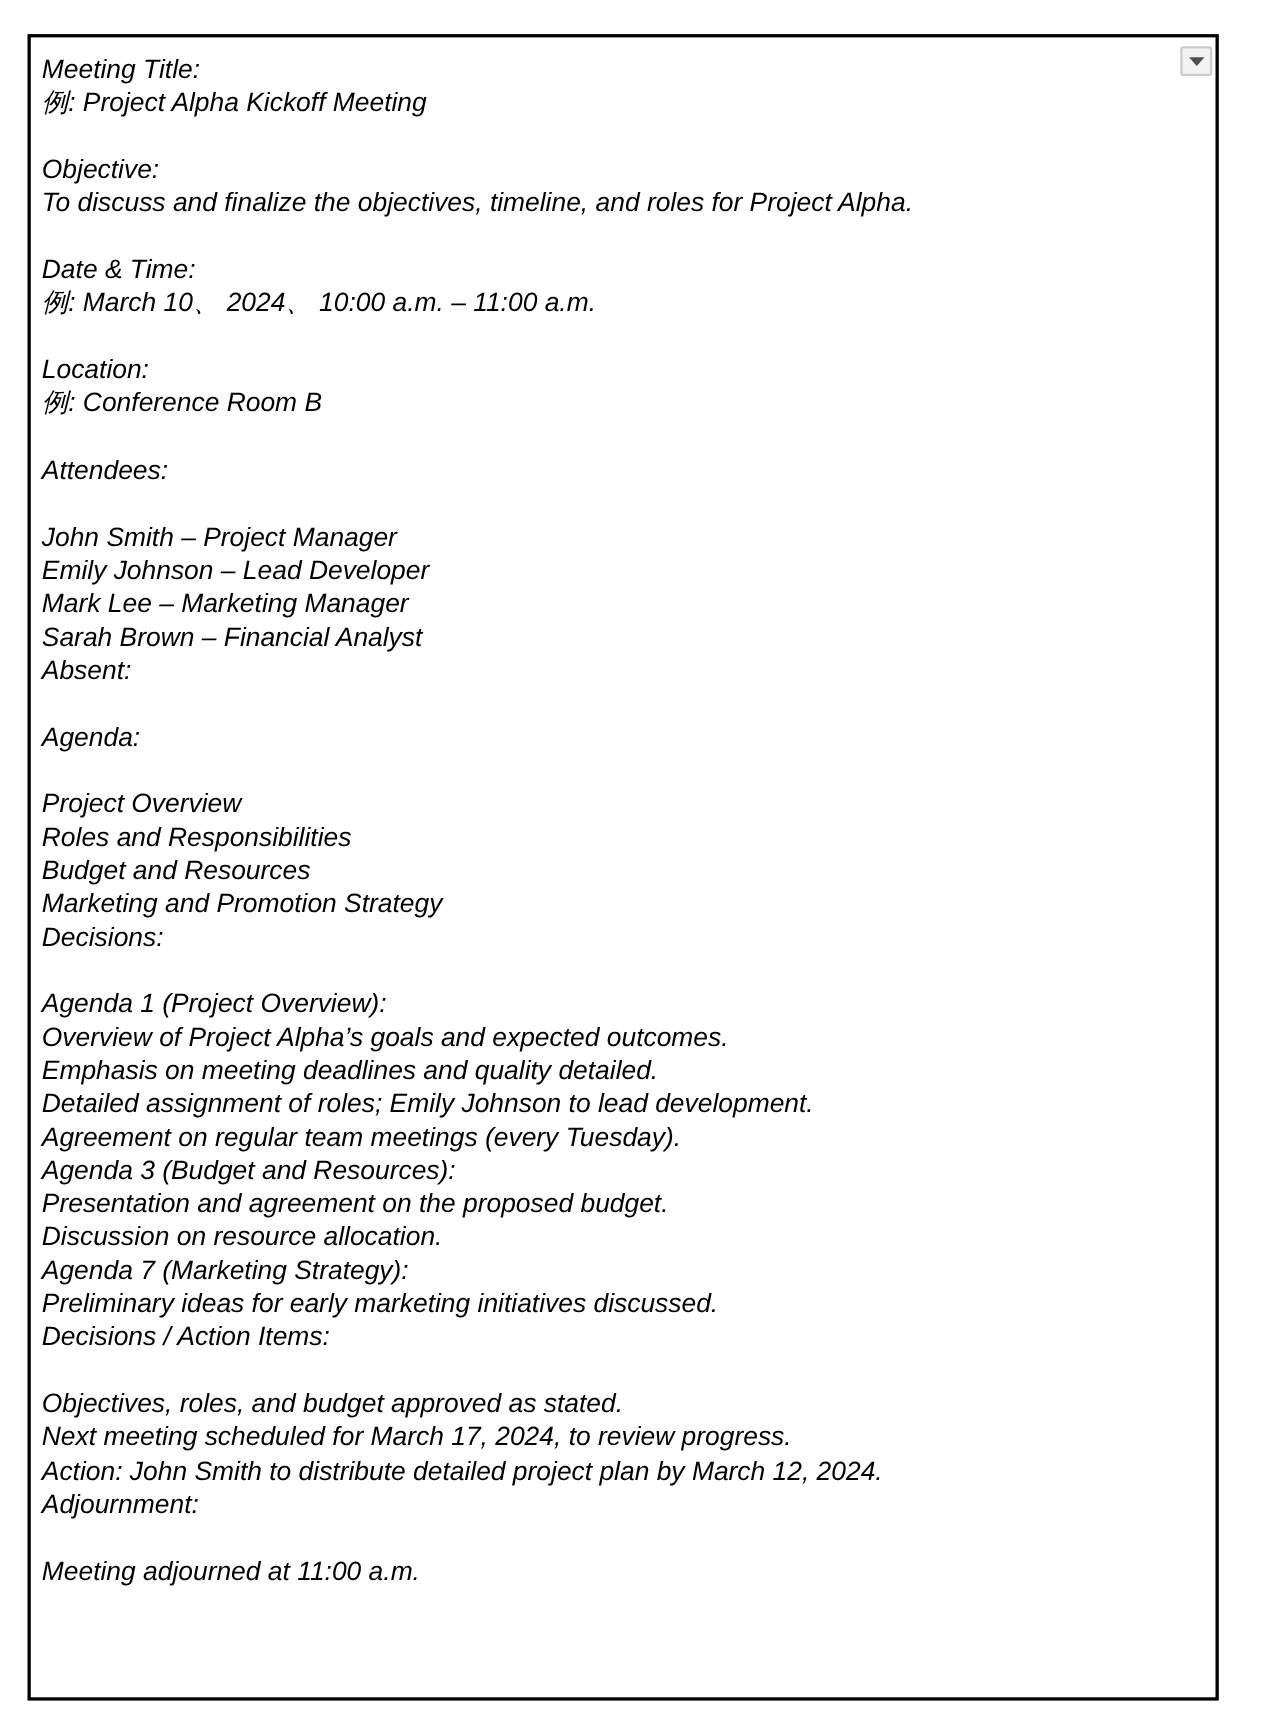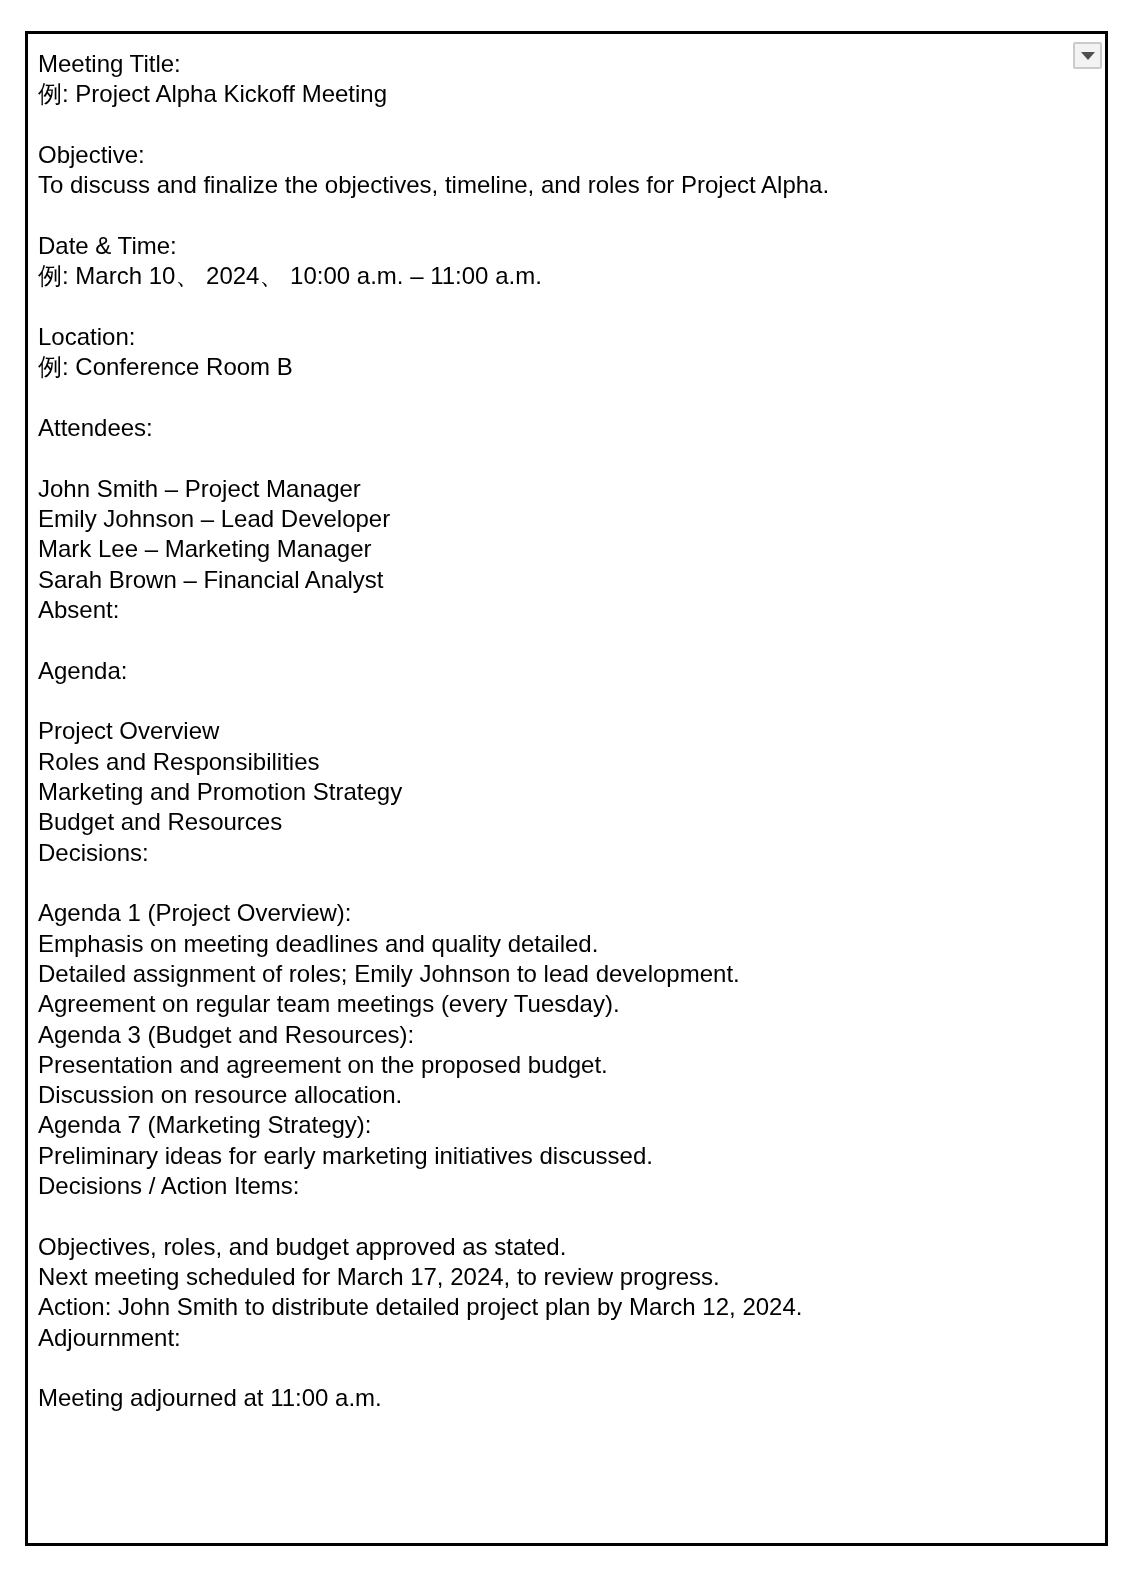--- a/index.html
+++ b/index.html
@@ -9,20 +9,21 @@
     width: 1146px;
     height: 1572px;
     font-family: "Liberation Sans", sans-serif;
     overflow: hidden;
   }
   .page {
     position: relative;
     width: 1146px;
     height: 1572px;
     background: #ffffff;
+    font-style: italic;
   }
   .notes-editor {
     position: absolute;
     left: 25px;
     top: 31px;
     width: 1083px;
     height: 1515px;
     box-sizing: border-box;
     border: 3px solid #000000;
     background: #ffffff;
@@ -87,25 +88,26 @@
         <div class="line">John Smith – Project Manager</div>
         <div class="line">Emily Johnson – Lead Developer</div>
         <div class="line">Mark Lee – Marketing Manager</div>
         <div class="line">Sarah Brown – Financial Analyst</div>
         <div class="line">Absent:</div>
         <div class="line">&nbsp;</div>
         <div class="line">Agenda:</div>
         <div class="line">&nbsp;</div>
         <div class="line">Project Overview</div>
         <div class="line">Roles and Responsibilities</div>
+        <div class="line">Budget and Resources</div>
         <div class="line">Marketing and Promotion Strategy</div>
-        <div class="line">Budget and Resources</div>
         <div class="line">Decisions:</div>
         <div class="line">&nbsp;</div>
         <div class="line">Agenda 1 (Project Overview):</div>
+        <div class="line">Overview of Project Alpha’s goals and expected outcomes.</div>
         <div class="line">Emphasis on meeting deadlines and quality detailed.</div>
         <div class="line">Detailed assignment of roles; Emily Johnson to lead development.</div>
         <div class="line">Agreement on regular team meetings (every Tuesday).</div>
         <div class="line">Agenda 3 (Budget and Resources):</div>
         <div class="line">Presentation and agreement on the proposed budget.</div>
         <div class="line">Discussion on resource allocation.</div>
         <div class="line">Agenda 7 (Marketing Strategy):</div>
         <div class="line">Preliminary ideas for early marketing initiatives discussed.</div>
         <div class="line">Decisions / Action Items:</div>
         <div class="line">&nbsp;</div>

